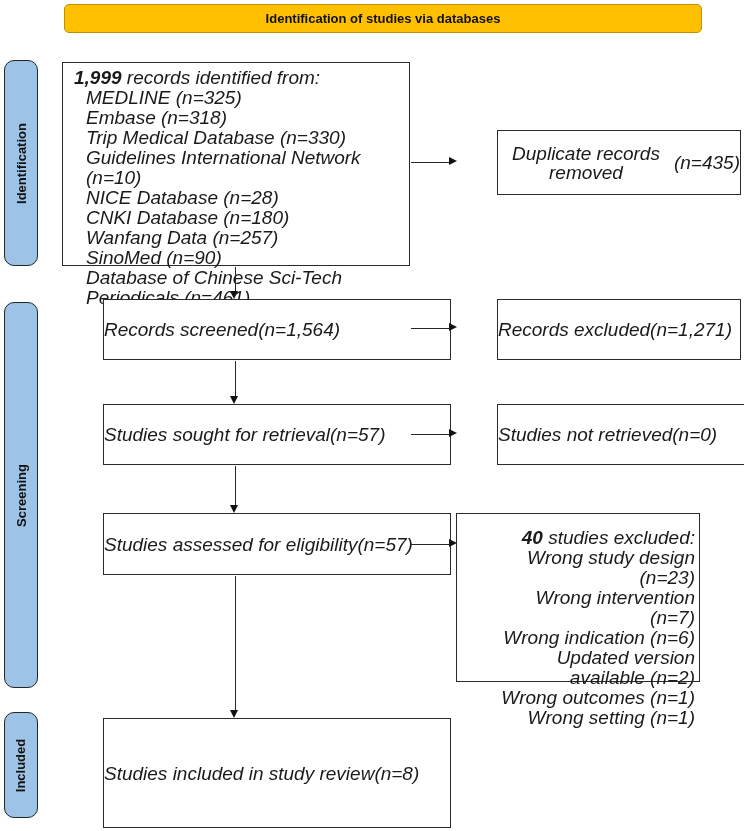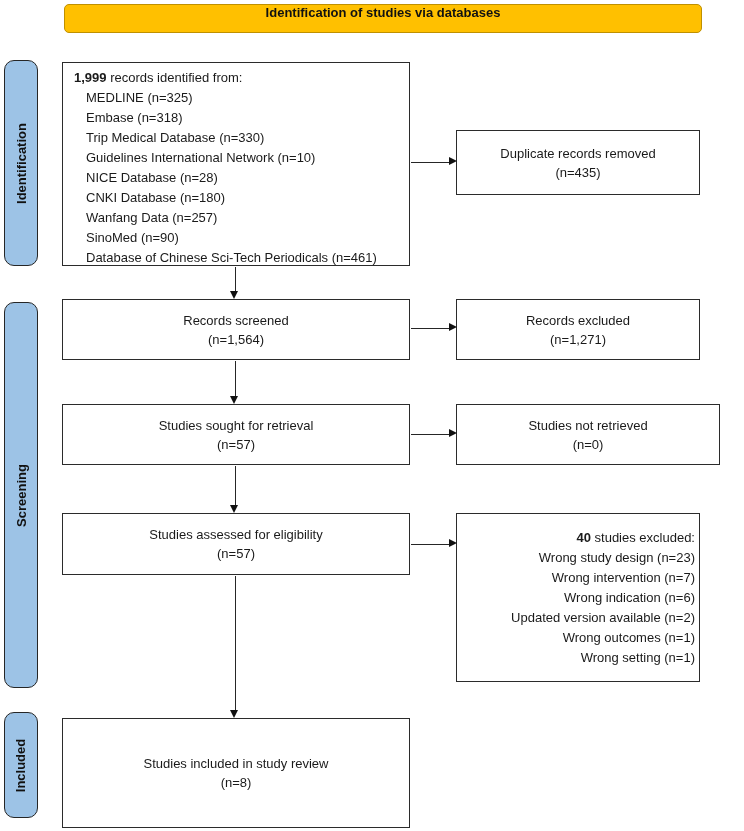--- a/index.html
+++ b/index.html
@@ -4,42 +4,42 @@
 <style>
   :root { --line:#262626; }
   * { box-sizing: border-box; }
   html,body { margin:0; padding:0; background:#ffffff; }
   body { font-family:"Liberation Sans", sans-serif; color:#1a1a1a; }
   .canvas { position:relative; width:744px; height:831px; background:#ffffff; overflow:hidden; }
 
   .banner {
     position:absolute; left:64px; top:4px; width:638px; height:29px;
     border:1.5px solid #BF9000; border-radius:5px;
-    display:flex; justify-content:center;
+    display:flex; align-items:center; justify-content:center;
     font-weight:bold; font-size:13px; color:#111;
   }
 
   .stage {
     position:absolute; left:4px; width:34px;
     border:1.6px solid #262626; border-radius:10px;
     display:flex; align-items:center; justify-content:center;
   }
   .stage-text {
     transform:rotate(-90deg); white-space:nowrap;
     font-weight:bold; font-size:13px; color:#111;
   }
   .stage-identification { top:60px;  height:206px; }
   .stage-screening      { top:302px; height:386px; }
   .stage-included       { top:712px; height:106px; }
 
   .box {
     position:absolute; background:#ffffff;
-    border:1.6px solid #2b2b2b; font-size:13px; line-height:19px;
+    border:1.6px solid #2b2b2b; font-size:19px; line-height:19px;font-style:italic;
   }
-  .box.centered { display:flex; flex-direction:column; align-items:center; justify-content:center; text-align:center; }
+  .box.centered { display:flex; flex-direction:row; align-items:center; justify-content:flex-start; text-align:center;margin-left:41px; }
 
   .box-identified { left:62px; top:62px;  width:348px; height:204px; line-height:20px; padding:5px 6px 0 11px; }
   .box-screened   { left:62px; top:299px; width:348px; height:61px; }
   .box-sought     { left:62px; top:404px; width:348px; height:61px; }
   .box-assessed   { left:62px; top:513px; width:348px; height:62px; }
   .box-included   { left:62px; top:718px; width:348px; height:110px; }
 
   .box-duplicates   { left:456px; top:130px; width:244px; height:65px; }
   .box-rec-excluded { left:456px; top:299px; width:244px; height:61px; }
   .box-not-retr     { left:456px; top:404px; width:264px; height:61px; }

